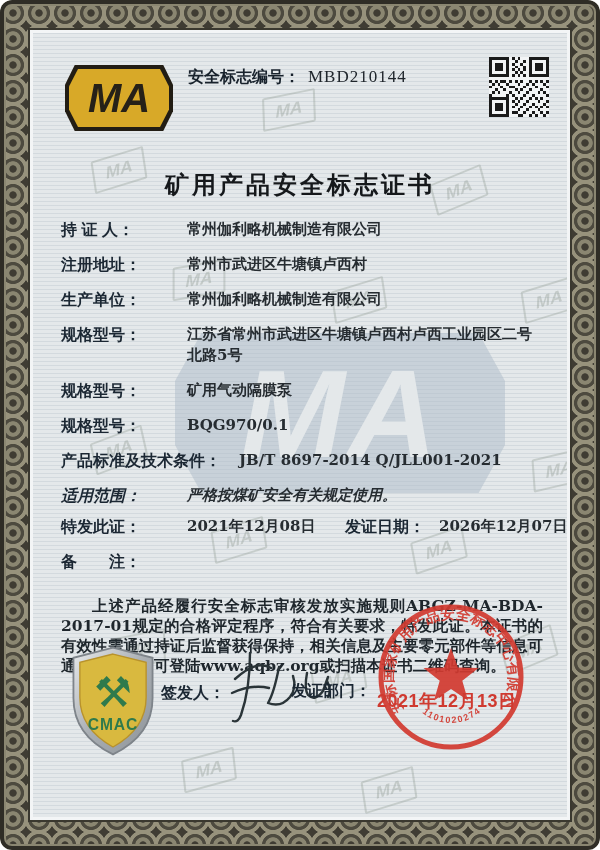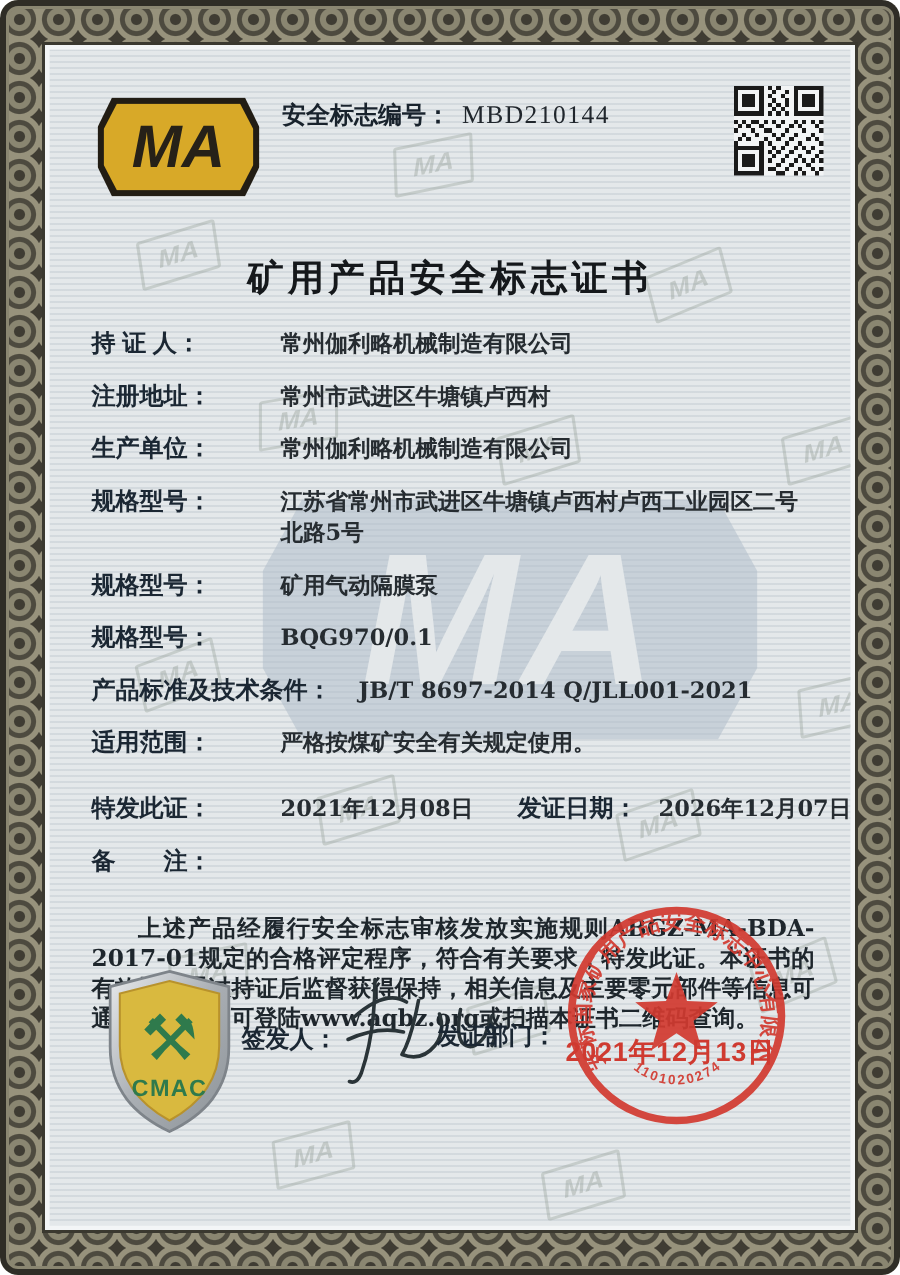--- a/index.html
+++ b/index.html
@@ -52,21 +52,21 @@
   .cert-no .lab{font-weight:bold;}
   .cert-no .val{font-family:"Liberation Serif",serif;font-size:17px;letter-spacing:1px;margin-left:8px;color:#20262c;}
   .qr{position:absolute;left:456px;top:24px;width:60px;height:60px;}
   .title{position:absolute;left:0;right:0;top:100px;text-align:center;font-size:24px;font-weight:900;color:#15181b;letter-spacing:3px;margin-top:36px;}
   
   .fields{position:absolute;left:28px;right:24px;top:186px;color:#20262c;}
   .row{display:flex;margin-bottom:14px;line-height:21px;}
   .row .lab{flex:none;min-width:126px;font-weight:bold;font-size:16px;color:#1b2733;white-space:pre;}
   .row .val{font-family:"DejaVu Serif","Liberation Serif",serif;font-size:15px;font-weight:600;color:#262c31;}
   .row.std .lab{min-width:0;margin-right:18px;}
-  .row.scope{margin-bottom:23px;}
+  .row.scope{margin-bottom:10px;font-style:italic;}
   .row.dates .val{min-width:158px;}
   .row.dates .lab2{flex:none;font-weight:bold;font-size:16px;color:#1b2733;margin-right:14px;white-space:pre;}
   .statement{
     margin-top:24px;text-indent:2em;text-align:justify;
     font-family:"DejaVu Serif","Liberation Serif",serif;font-weight:bold;
     font-size:15.5px;line-height:20px;color:#1e262c;
   }
   
   .footer{position:absolute;left:0;right:0;bottom:0;height:200px;}
   .cmac{position:absolute;left:34px;top:28px;}

